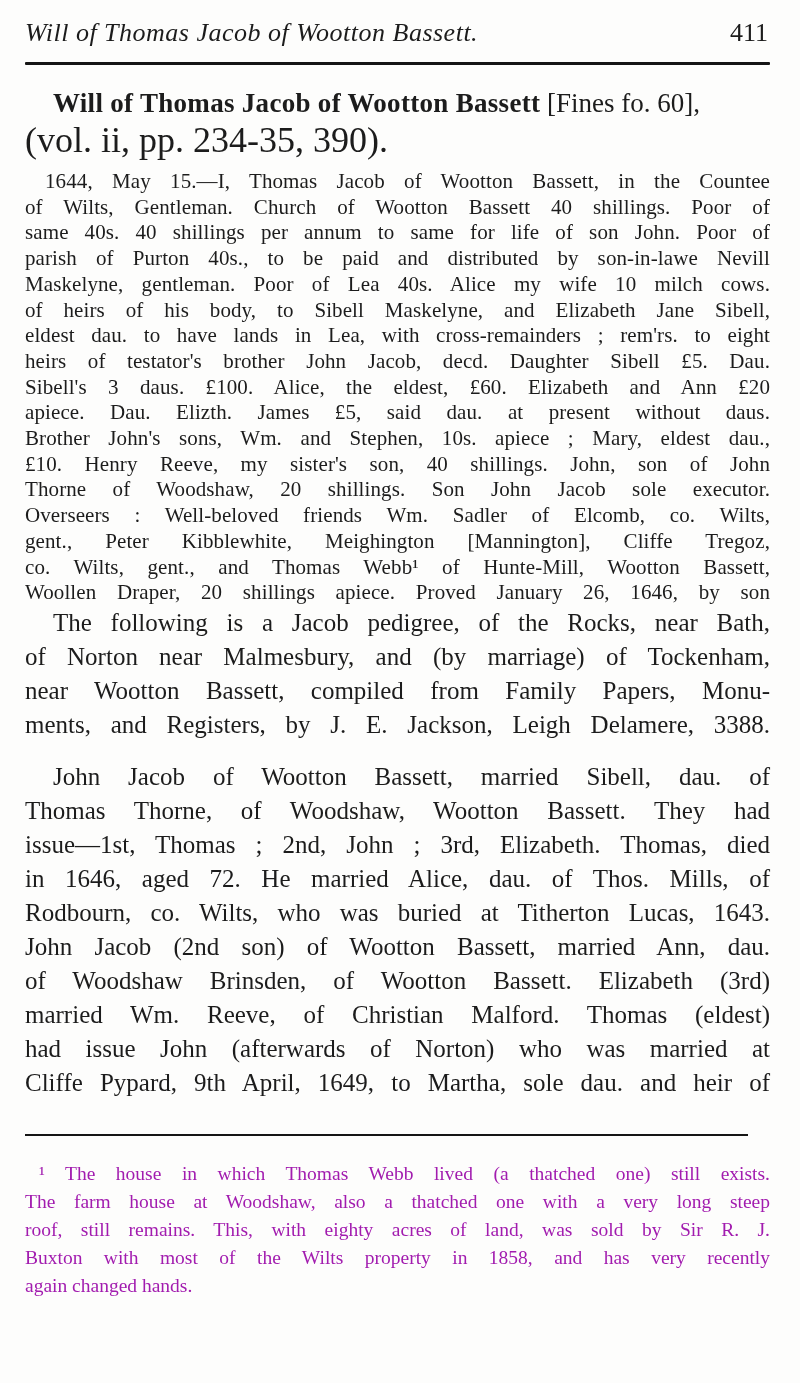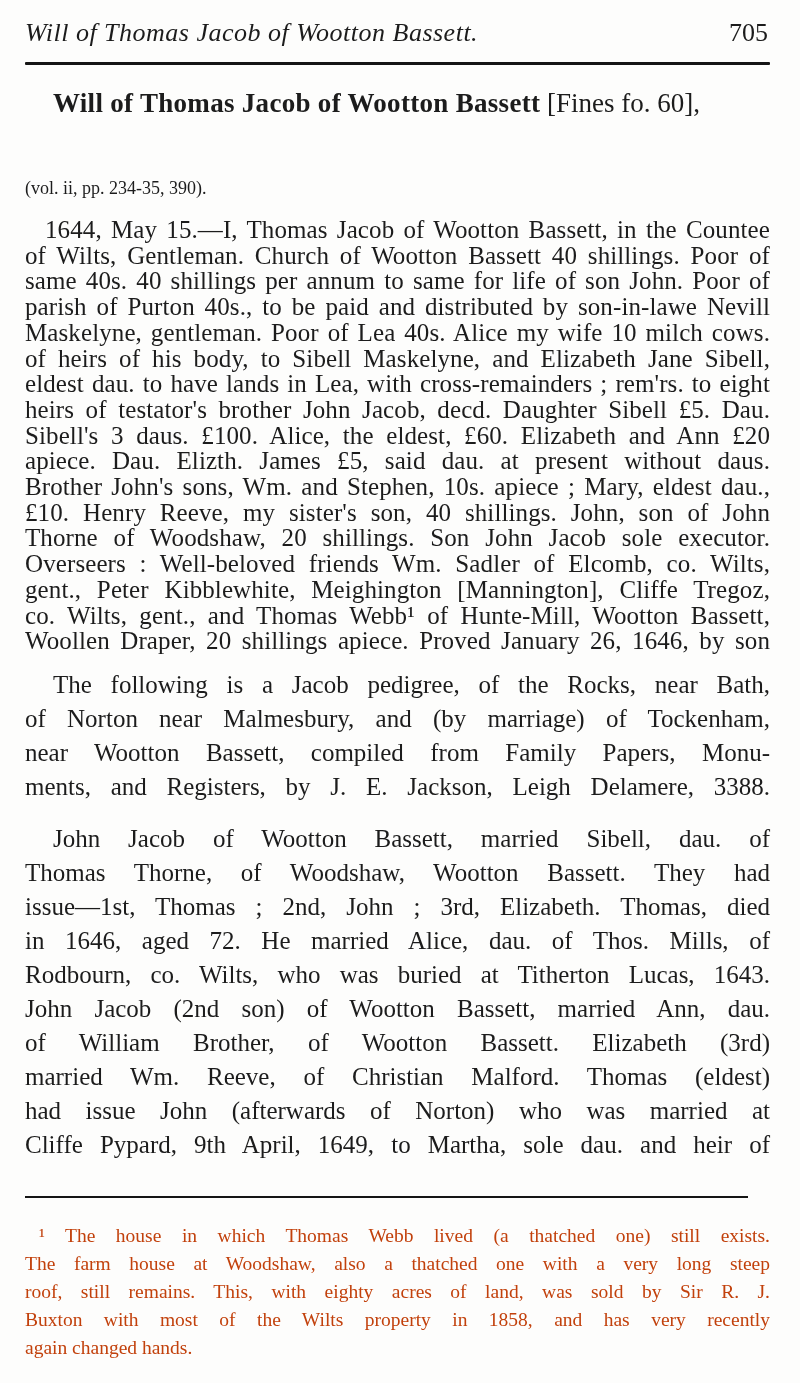--- a/index.html
+++ b/index.html
@@ -50,69 +50,68 @@
   
   .heading{
     margin-top:20px;
     font-size:27px;
     line-height:37px;
     text-indent:28px;
   }
   .h-bold{font-weight:bold;letter-spacing:0.3px;}
   .h-ref{font-weight:normal;}
   .heading-sub{
-    font-size:18px;
+    font-size:36px;
     line-height:37px;
-    margin-top:48px;
   }
   
   .line{
     text-align:justify;
     text-align-last:justify;
     white-space:normal;
   }
   .line-left{text-align-last:left;}
   
   .will{
     margin-top:10px;
-    font-size:25px;
+    font-size:21px;
     line-height:25.7px;
     letter-spacing:0.1px;
   }
   .will .line:first-child{text-indent:20px;}
   
   .pedigree{
     font-size:25px;
     line-height:34px;
   }
-  .pedigree-1{margin-top:14px;}
+  .pedigree-1{}
   .pedigree-2{margin-top:18px;}
   .pedigree .line:first-child{text-indent:28px;}
   
   .rule-foot{
     margin-top:34px;
     height:2px;
     width:97%;
   }
   .footnote{
     margin-top:24px;
     font-size:19.5px;
     line-height:28px;
-    color:#c2410c;
+    color:#a21caf;
   }
   .footnote .line:first-child{text-indent:14px;}
 </style>
 </head>
 <body>
 
 <div class="page">
 
   <header class="running-head">
     <span class="rh-title">Will of Thomas Jacob of Wootton Bassett.</span>
-    <span class="rh-page">705</span>
+    <span class="rh-page">411</span>
   </header>
 
   <div class="rule rule-top"></div>
 
   <div class="heading">
     <span class="h-bold">Will of Thomas Jacob of Wootton Bassett</span><span class="h-ref"> [Fines fo. 60],</span>
   </div>
   <div class="heading-sub">(vol. ii, pp. 234-35, 390).</div>
 
   <section class="will">
@@ -142,21 +141,21 @@
       <div class="line">ments, and Registers, by J. E. Jackson, Leigh Delamere, 3388.</div>
     </section>
 
   <section class="pedigree pedigree-2">
       <div class="line">John Jacob of Wootton Bassett, married Sibell, dau. of</div>
       <div class="line">Thomas Thorne, of Woodshaw, Wootton Bassett.  They had</div>
       <div class="line">issue—1st, Thomas ; 2nd, John ; 3rd, Elizabeth.  Thomas, died</div>
       <div class="line">in 1646, aged 72.  He married Alice, dau. of Thos. Mills, of</div>
       <div class="line">Rodbourn, co. Wilts, who was buried at Titherton Lucas, 1643.</div>
       <div class="line">John Jacob (2nd son) of Wootton Bassett, married Ann, dau.</div>
-      <div class="line">of William Brother, of Wootton Bassett.  Elizabeth (3rd)</div>
+      <div class="line">of Woodshaw Brinsden, of Wootton Bassett.  Elizabeth (3rd)</div>
       <div class="line">married Wm. Reeve, of Christian Malford.  Thomas (eldest)</div>
       <div class="line">had issue John (afterwards of Norton) who was married at</div>
       <div class="line">Cliffe Pypard, 9th April, 1649, to Martha, sole dau. and heir of</div>
     </section>
 
   <div class="rule rule-foot"></div>
 
   <section class="footnote">
       <div class="line">¹ The house in which Thomas Webb lived (a thatched one) still exists.</div>
       <div class="line">The farm house at Woodshaw, also a thatched one with a very long steep</div>

